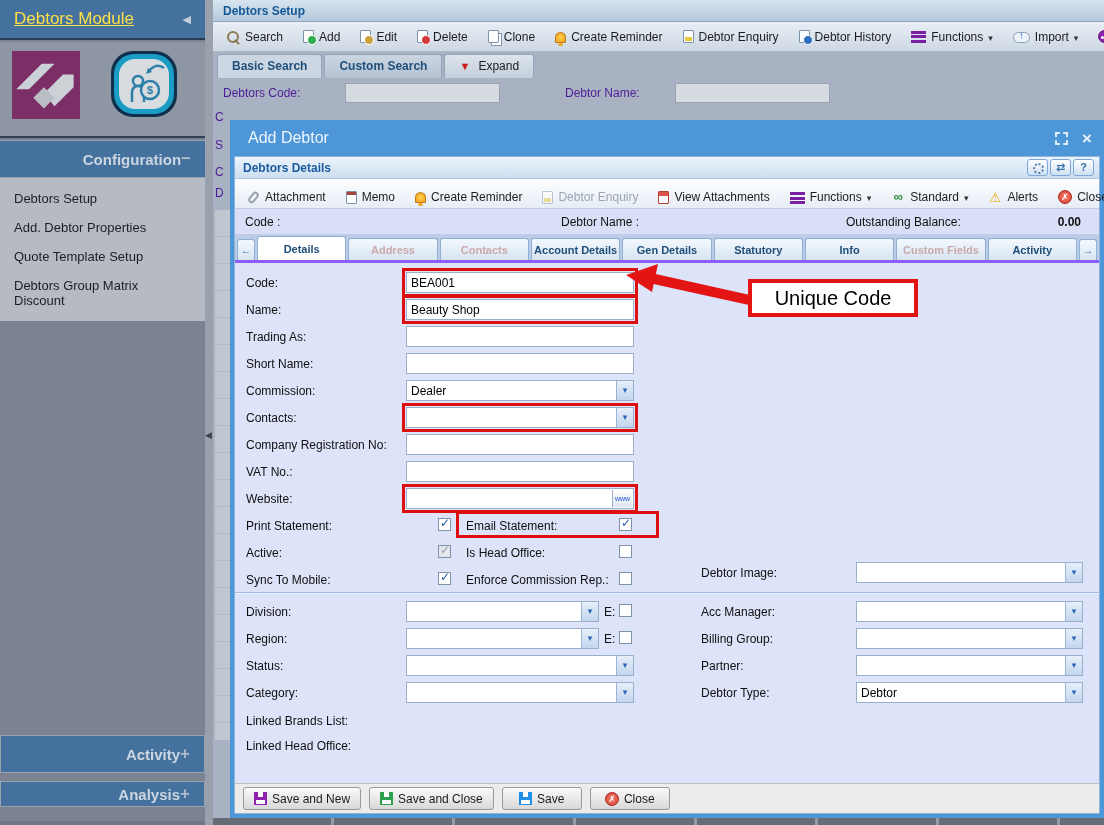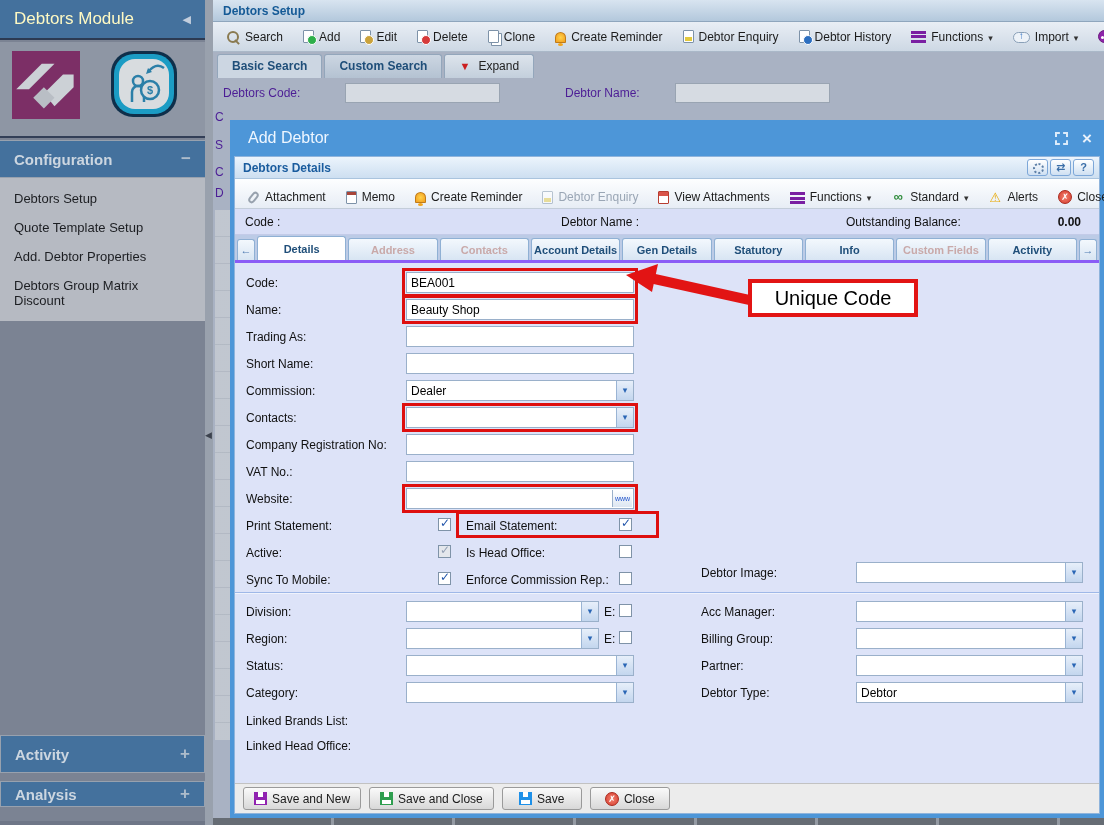--- a/index.html
+++ b/index.html
@@ -4,28 +4,28 @@
 <style>
   * { margin:0; padding:0; box-sizing:border-box; }
   html,body { background:#5a6270; }
   body { font-family:"Liberation Sans","DejaVu Sans",sans-serif; }
   .app { position:relative; width:1104px; height:825px; overflow:hidden; background:#a9b2c3; }
 
   
   .sidebar { position:absolute; left:0; top:0; width:205px; height:825px; background:#7b8393; z-index:5; }
   .sb-header { position:absolute; left:0; top:0; width:100%; height:40px; background:#44719d;
                border-bottom:2px solid #2c3a52; display:flex; align-items:center; padding:0 14px; }
-  .sb-title { color:#fef9c3; font-size:17px; flex:1; }
+  .sb-title { color:#fde047; font-size:17px; flex:1;text-decoration:underline; }
   .sb-collapse { color:#c3cedd; font-size:11px; cursor:pointer; }
   .sb-logos { position:absolute; left:0; top:42px; width:100%; height:96px; background:#8e96a4;
               border-bottom:2px solid #333f57; }
   .logo-purple { position:absolute; left:12px; top:9px; width:68px; height:68px; }
   .logo-app { position:absolute; left:108px; top:6px; width:72px; height:72px; }
   .sb-sec { position:absolute; left:0; width:100%; height:38px; background:#44719d;
-            border:1px solid #98a1ae; display:flex; align-items:center; padding:0 14px; cursor:pointer; }
+            border:1px solid #98a1ae; display:flex; align-items:center; padding:0 14px; cursor:pointer;text-align:right; }
   .sb-sec .sec-label { color:#ccd6e0; font-size:15px; font-weight:bold; flex:1; }
   .sb-sec .sec-toggle { color:#aebccb; font-size:17px; font-weight:bold; }
   .sb-config { top:140px; border-left:none; border-right:none; }
   .sb-activity { top:735px; }
   .sb-analysis { top:781px; height:26px; }
   .sb-nav { position:absolute; left:0; top:178px; width:100%; background:#b6bac2; padding:6px 0; }
   .sb-item { padding:7px 14px; font-size:13px; color:#1c1e22; cursor:pointer; }
   .sb-bottomfill { position:absolute; left:0; top:821px; width:100%; height:4px; background:#6e7687; }
 
   
@@ -200,22 +200,22 @@
         <path d="M40 24 Q48 14 56 20" fill="none" stroke="#2b7fa8" stroke-width="2.5"></path>
         <path d="M38 26 L44 24 L40 20 Z" fill="#2b7fa8"></path>
       </svg>
     </div>
     <div class="sb-sec sb-config">
       <span class="sec-label">Configuration</span>
       <span class="sec-toggle">−</span>
     </div>
     <nav class="sb-nav" id="sb-nav">
         <div class="sb-item">Debtors Setup</div>
+        <div class="sb-item">Add. Debtor Properties</div>
         <div class="sb-item">Quote Template Setup</div>
-        <div class="sb-item">Add. Debtor Properties</div>
         <div class="sb-item">Debtors Group Matrix Discount</div>
       </nav>
     <div class="sb-sec sb-activity">
       <span class="sec-label">Activity</span>
       <span class="sec-toggle">+</span>
     </div>
     <div class="sb-sec sb-analysis">
       <span class="sec-label">Analysis</span>
       <span class="sec-toggle">+</span>
     </div>

